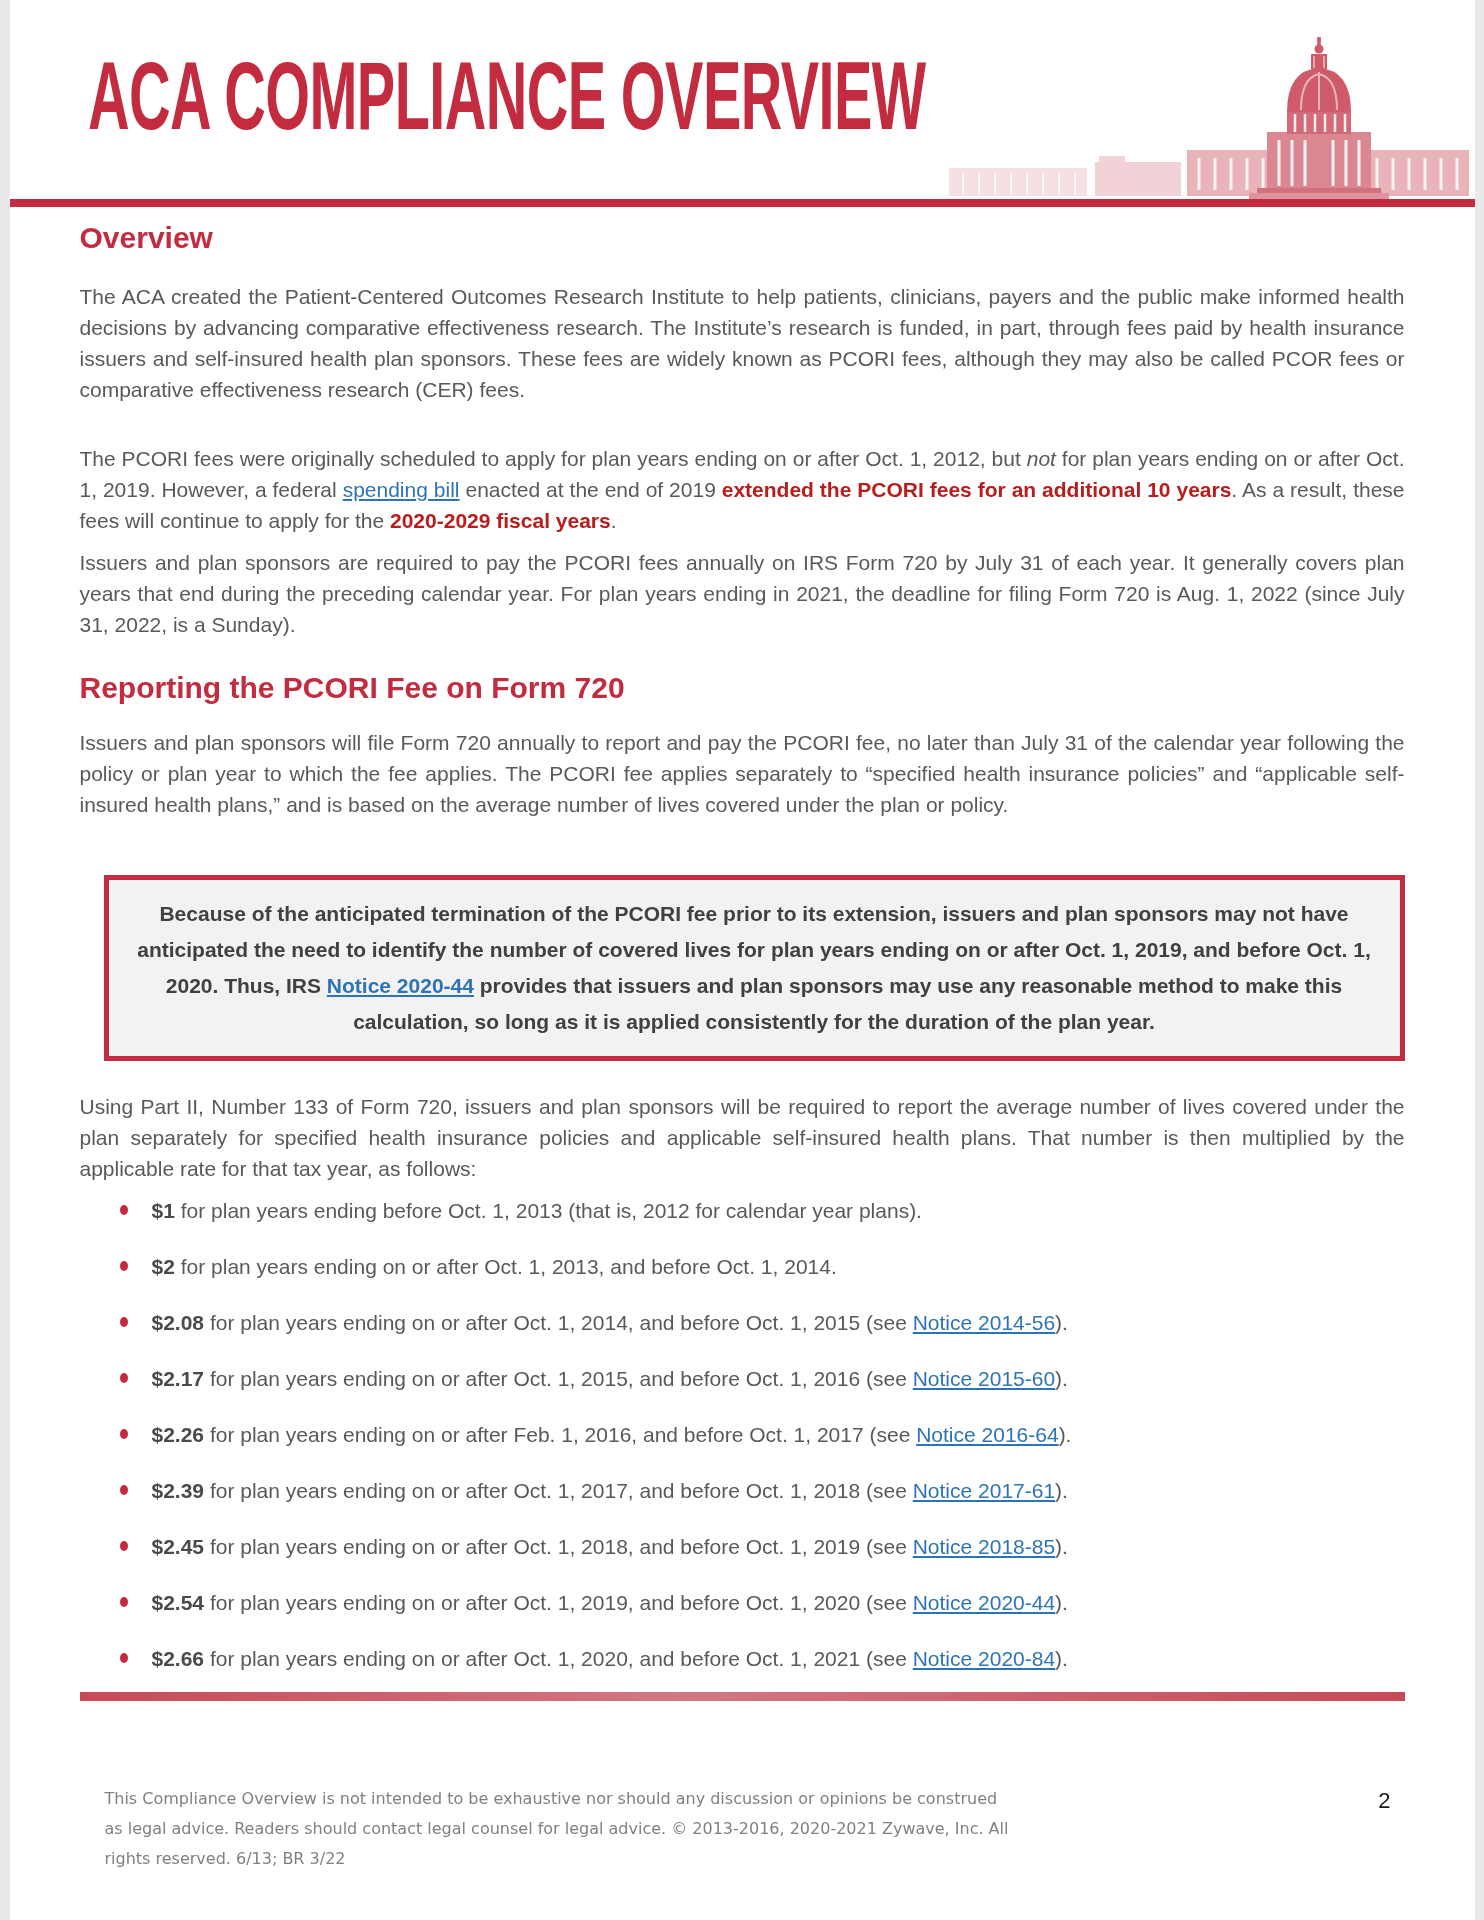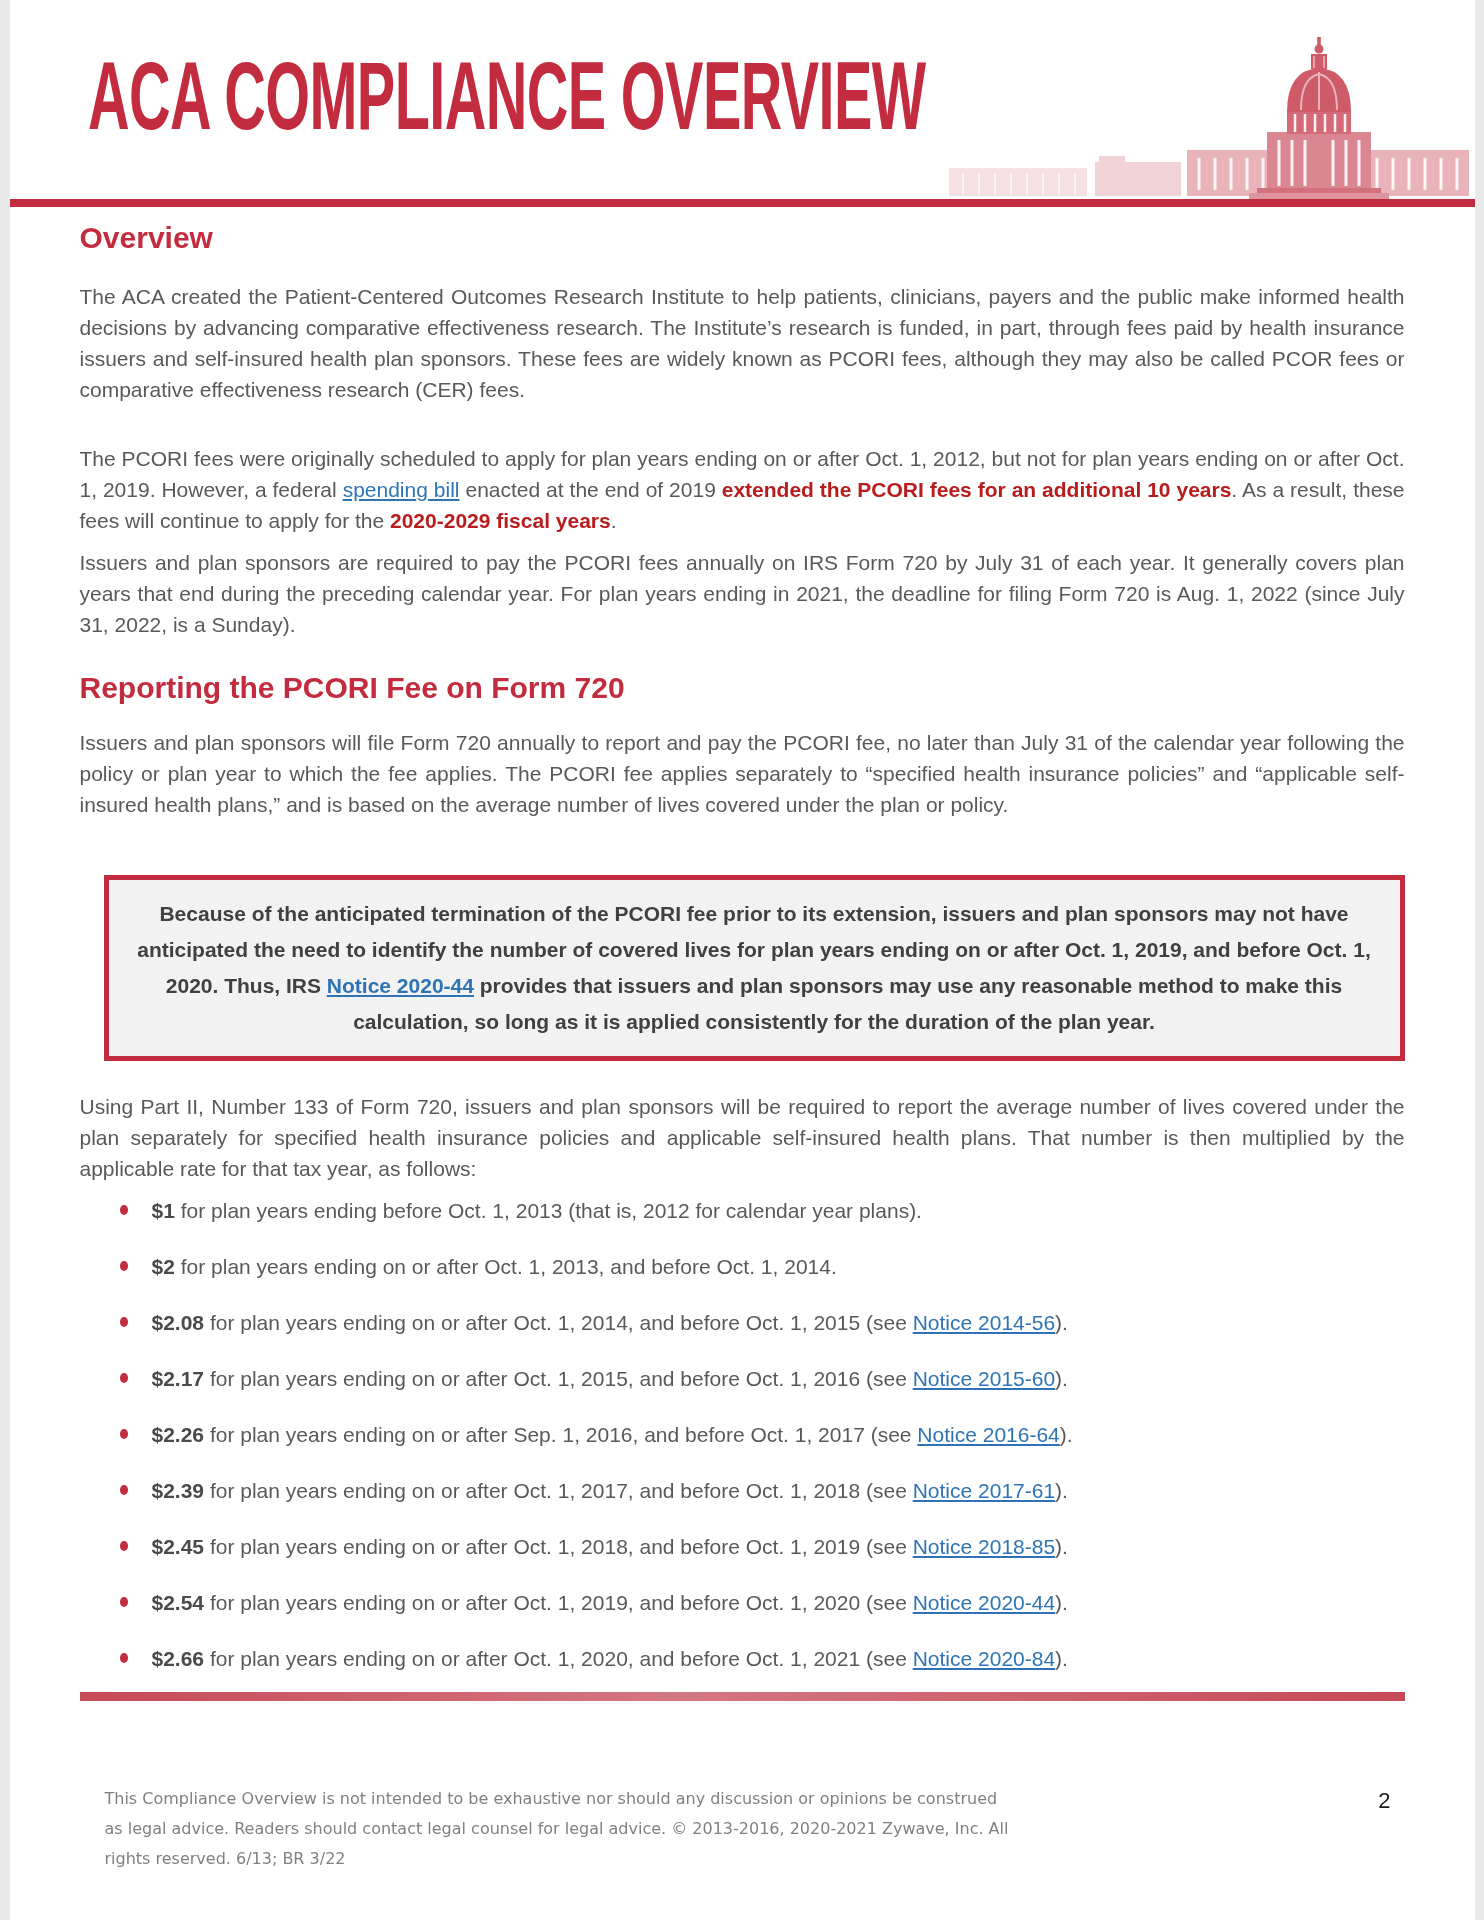--- a/index.html
+++ b/index.html
@@ -33,21 +33,21 @@
   .h-overview{top:12px;}
   .p1{top:74px;}
   .p2{top:236px;}
   .p3{top:340px;}
   .h-reporting{top:462px;}
   .p4{top:520px;}
   .para{
     font-size:21px;line-height:31px;text-align:justify;color:var(--body-gray);
   }
   .para .b{font-weight:700;color:#b91c1c;}
-  .para .i{margin-top:32px;}
+  .para .i{font-style:italic;margin-top:32px;}
   a.doc-link{color:var(--link-blue);text-decoration:underline;cursor:pointer;}
   
   .callout{
     top:668px;
     border:5px solid var(--brand-red);background:var(--box-bg);
     padding:16px 26px;text-align:center;
     font-size:21px;line-height:36px;font-weight:700;color:var(--box-text);margin-left:24px;
   }
   .p5{top:884px;}
   
@@ -178,21 +178,21 @@
       <li>
           <span class="dot"></span>
           <span class="li-text"><span class="b">$2.08</span><span> for plan years ending on or after Oct. 1, 2014, and before Oct. 1, 2015 (see </span><a href="#" class="doc-link">Notice 2014-56</a><span>).</span></span>
         </li>
       <li>
           <span class="dot"></span>
           <span class="li-text"><span class="b">$2.17</span><span> for plan years ending on or after Oct. 1, 2015, and before Oct. 1, 2016 (see </span><a href="#" class="doc-link">Notice 2015-60</a><span>).</span></span>
         </li>
       <li>
           <span class="dot"></span>
-          <span class="li-text"><span class="b">$2.26</span><span> for plan years ending on or after Sep. 1, 2016, and before Oct. 1, 2017 (see </span><a href="#" class="doc-link">Notice 2016-64</a><span>).</span></span>
+          <span class="li-text"><span class="b">$2.26</span><span> for plan years ending on or after Feb. 1, 2016, and before Oct. 1, 2017 (see </span><a href="#" class="doc-link">Notice 2016-64</a><span>).</span></span>
         </li>
       <li>
           <span class="dot"></span>
           <span class="li-text"><span class="b">$2.39</span><span> for plan years ending on or after Oct. 1, 2017, and before Oct. 1, 2018 (see </span><a href="#" class="doc-link">Notice 2017-61</a><span>).</span></span>
         </li>
       <li>
           <span class="dot"></span>
           <span class="li-text"><span class="b">$2.45</span><span> for plan years ending on or after Oct. 1, 2018, and before Oct. 1, 2019 (see </span><a href="#" class="doc-link">Notice 2018-85</a><span>).</span></span>
         </li>
       <li>

